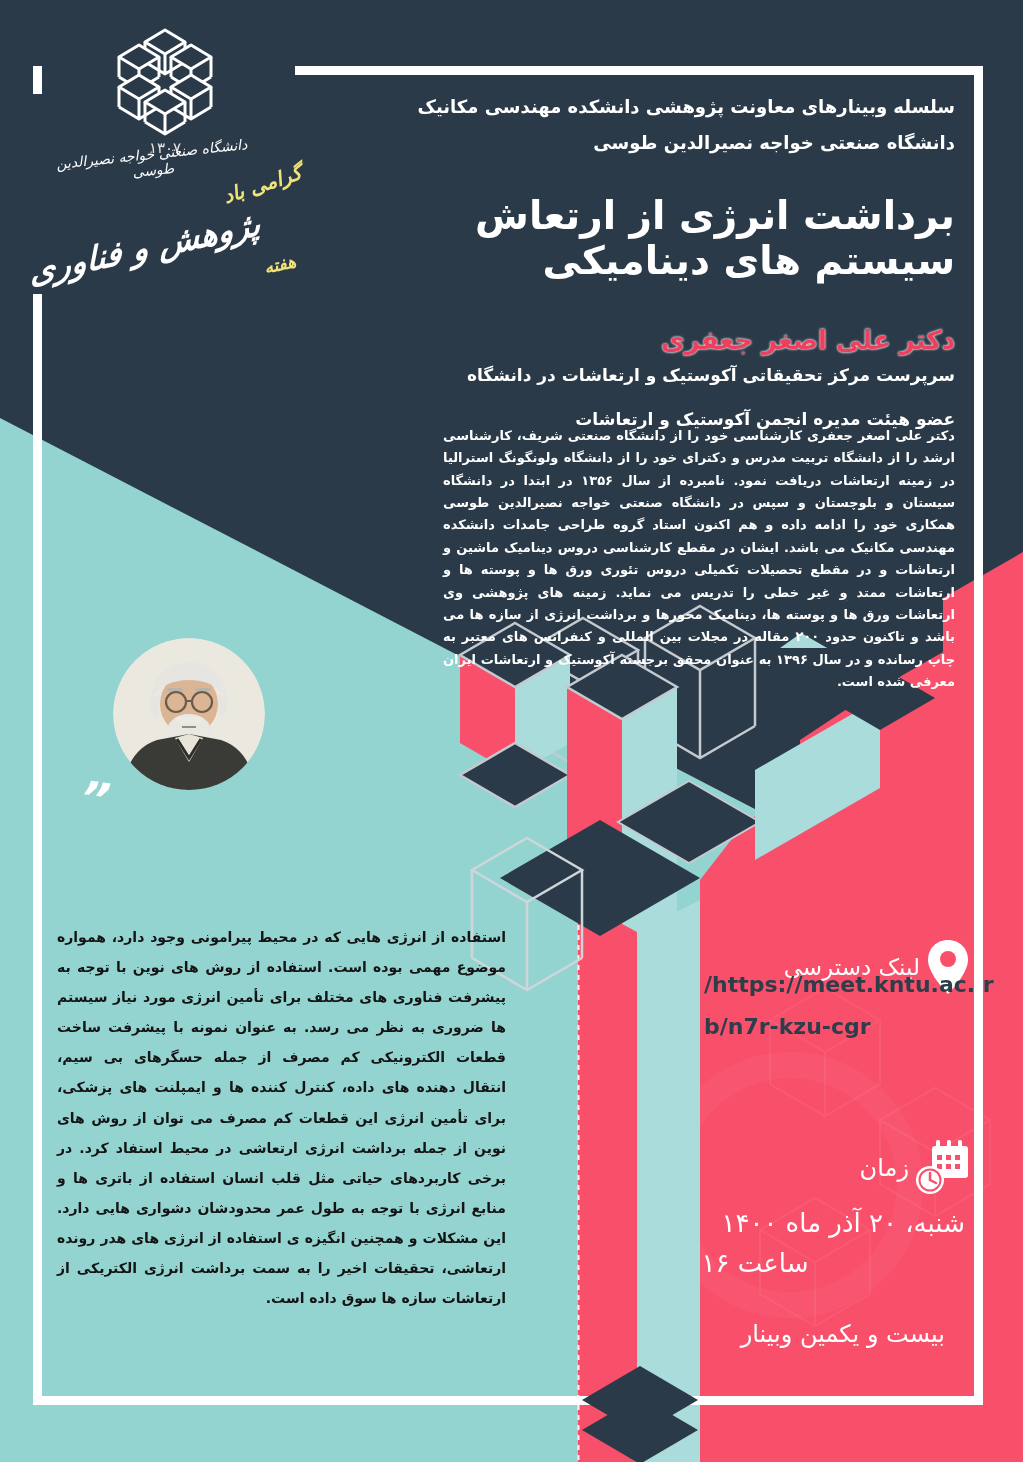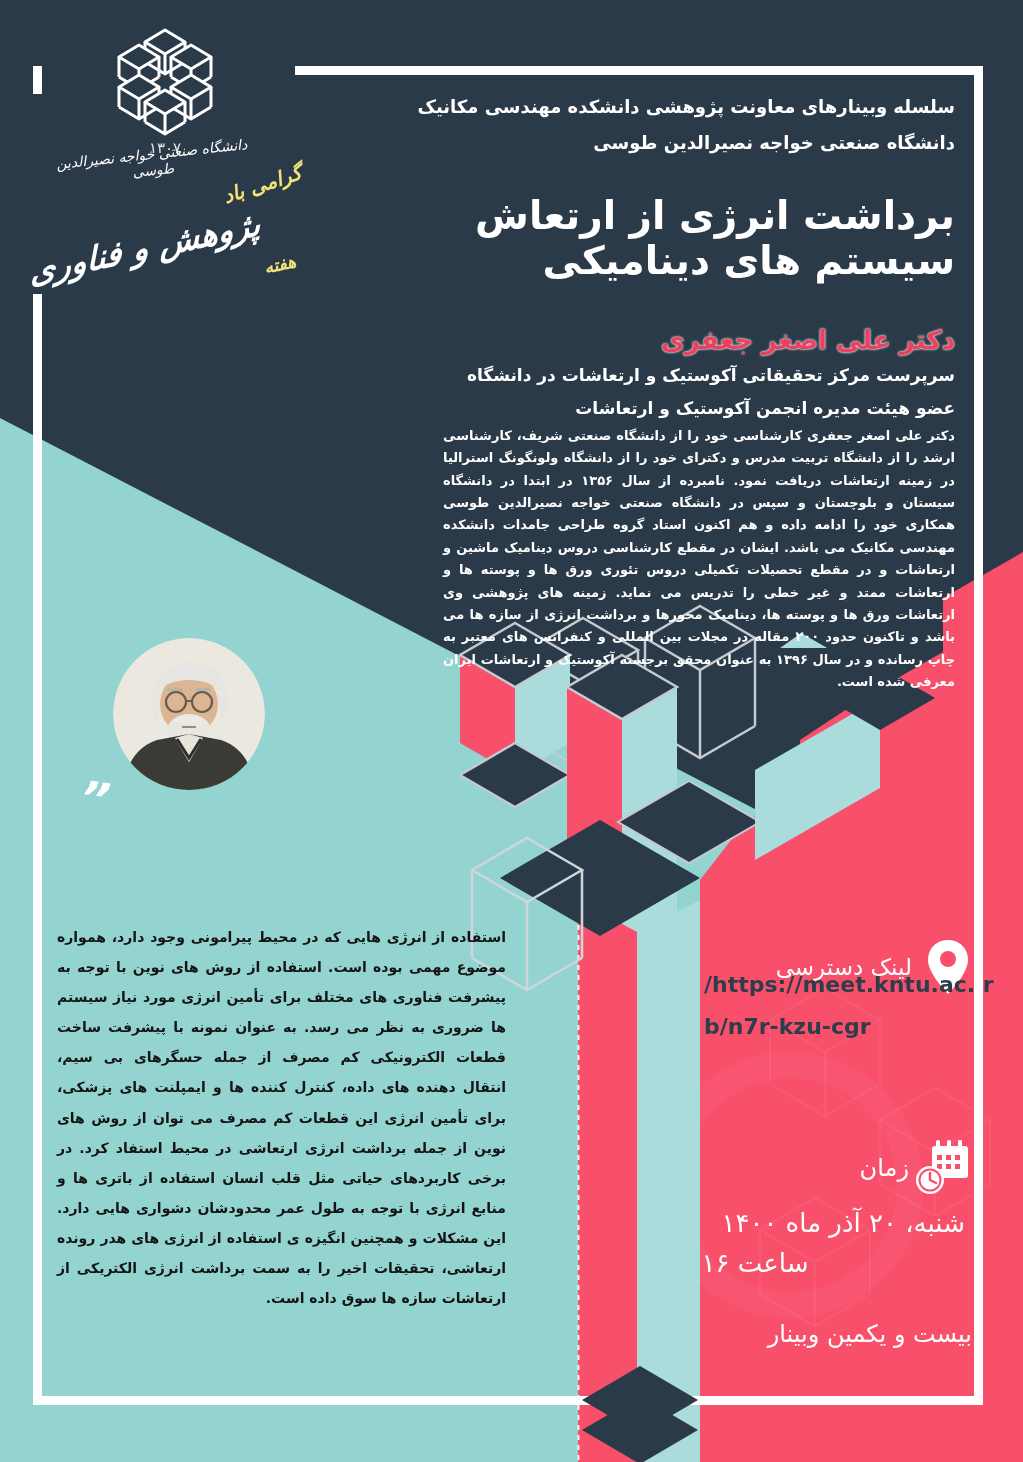--- a/index.html
+++ b/index.html
@@ -12,21 +12,21 @@
   svg{display:block;}
   
   .frame{position:absolute;background:#ffffff;z-index:30;}
   
   .top-text{position:absolute;top:96px;right:68px;width:560px;direction:rtl;text-align:right;color:#fff;z-index:20;}
   .series-line{font-size:18px;font-weight:700;margin-bottom:15px;letter-spacing:0;}
   .main-title{font-size:39px;font-weight:bold;margin-top:40px;}
   .speaker-name{font-size:26px;font-weight:bold;color:#ef3f5e;margin-top:42px;
     text-shadow:0 0 2px #ffffff,0 0 3px rgba(255,255,255,.75);}
   .speaker-role{font-size:17px;font-weight:bold;margin-top:10px;color:#fff;}
-  .speaker-role + .speaker-role{margin-top:13px;}
+  .speaker-role + .speaker-role{margin-top:24px;}
   .speaker-bio{position:absolute;top:425px;right:68px;width:512px;direction:rtl;
     text-align:justify;color:#fff;font-size:13px;font-weight:bold;line-height:1.72;z-index:20;}
   
   .abstract{position:absolute;top:922px;left:57px;width:449px;direction:rtl;
     text-align:justify;color:#141414;font-size:14px;font-weight:bold;line-height:2.15;z-index:20;}
   .quote-mark{position:absolute;left:80px;top:772px;color:#fff;font-size:46px;
     font-style:italic;transform:rotate(8deg);z-index:20;font-weight:bold;}
   
   .logo-year{position:absolute;left:90px;top:124px;width:150px;text-align:center;color:#e5e5e5;
     font-size:15px;letter-spacing:4px;z-index:20;margin-top:15px;}
@@ -38,33 +38,33 @@
     font-weight:bold;font-style:italic;transform:rotate(-6deg);}
   .slogan-main{position:absolute;left:0;top:30px;color:#fff;font-size:33px;font-weight:bold;
     font-style:italic;transform:skewX(-10deg);white-space:nowrap;}
   .slogan-prefix{position:absolute;right:28px;top:84px;color:#f2e377;font-size:17px;
     font-weight:bold;font-style:italic;}
   
   .photo{position:absolute;left:113px;top:638px;width:152px;height:152px;border-radius:50%;
     overflow:hidden;z-index:20;}
   
   .access-row{position:absolute;top:938px;right:53px;display:flex;flex-direction:row;
-    align-items:center;direction:rtl;gap:14px;z-index:20;}
+    align-items:center;direction:rtl;gap:6px;z-index:20;}
   .access-label{color:#fff;font-size:23px;font-weight:500;}
   .url-block{position:absolute;left:704px;top:972px;direction:ltr;text-align:left;
     color:#2e3d4a;font-size:22px;font-weight:bold;z-index:20;}
   .url-line{margin-bottom:17px;}
   .schedule-row{position:absolute;top:1138px;right:53px;display:flex;flex-direction:row;
     align-items:center;direction:rtl;gap:5px;z-index:20;}
   .schedule-label{color:#fff;font-size:24px;font-weight:500;}
   .schedule-date{position:absolute;top:1208px;right:58px;width:420px;text-align:right;direction:rtl;
     color:#fff;font-size:26px;font-weight:500;z-index:20;}
   .schedule-time{position:absolute;top:1248px;right:58px;width:420px;text-align:center;direction:rtl;
     color:#fff;font-size:26px;font-weight:500;z-index:20;}
-  .webinar-number{position:absolute;top:1320px;right:51px;width:420px;text-align:right;direction:rtl;
+  .webinar-number{position:absolute;top:1320px;right:78px;width:420px;text-align:right;direction:rtl;
     color:#fff;font-size:24px;font-weight:500;z-index:20;}
 </style>
 </head>
 <body>
 
 <div id="poster">
 
   <svg class="abs" style="left:0;top:0;z-index:1;" width="1023" height="1462" viewBox="0 0 1023 1462">
     <rect x="0" y="0" width="1023" height="1462" fill="#2b3a48"></rect>
 

